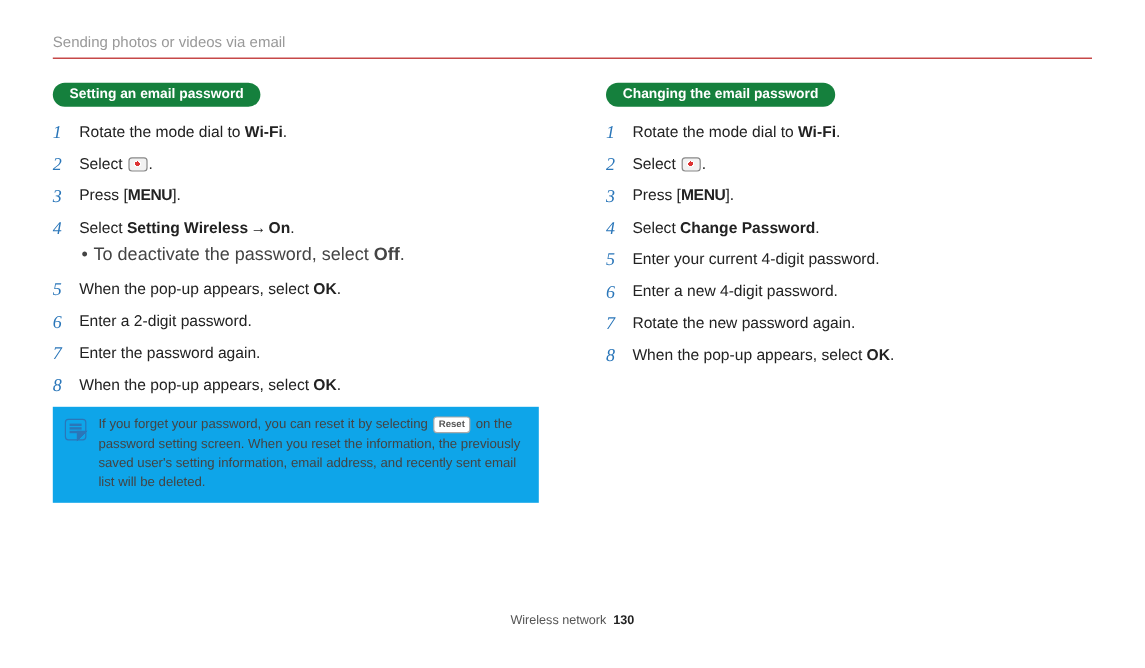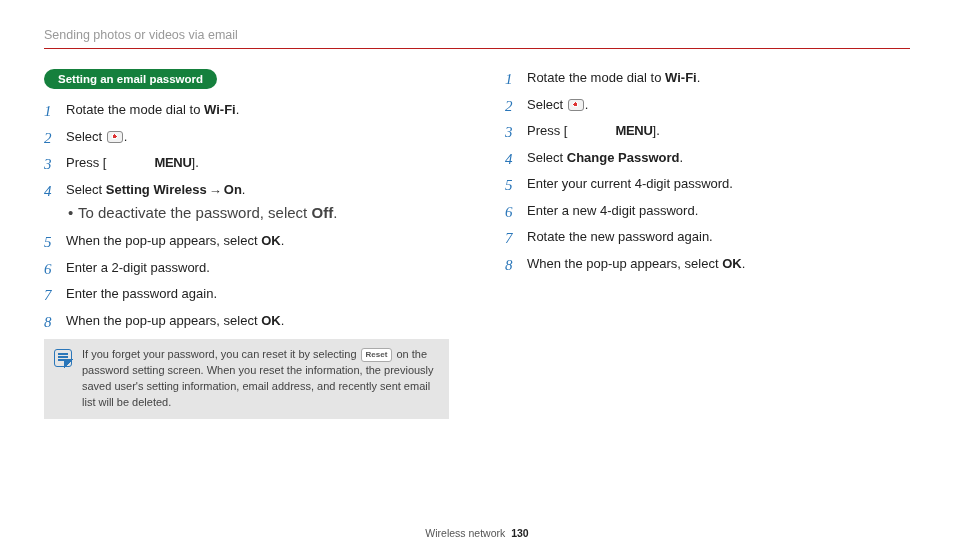--- a/index.html
+++ b/index.html
@@ -84,21 +84,20 @@
     top: 2px;
     width: 7px;
     height: 5px;
     background: radial-gradient(circle at 50% 50%, #d33 0 2px, #fff 2px 3px, transparent 3px);
     border-radius: 50%;
   }
   .menu-glyph {
     font-weight: bold;
     font-family: Arial, sans-serif;
     letter-spacing: -0.3px;
-    padding-left: 48px;
   }
   .arrow {
     padding: 0 2px;
   }
   strong { font-weight: bold; }
   ul.sub {
     list-style: none;
     margin-top: 4px;
   }
   ul.sub li {
@@ -110,21 +109,21 @@
     margin-bottom: 2px;
   }
   ul.sub li::before {
     content: "•";
     position: absolute;
     left: 2px;
     top: 0;
   }
   .note-box {
     display: flex;
-    background: #e5e5e5;
+    background: #0ea5e9;
     padding: 8px 10px;
     margin-top: 10px;
     gap: 10px;
     align-items: flex-start;
   }
   .note-icon {
     flex: 0 0 18px;
     width: 18px;
     height: 18px;
     border: 1.5px solid #2a76b9;
@@ -162,21 +161,21 @@
     padding: 0px 4px;
     font-size: 8px;
     vertical-align: 1px;
     background: #fff;
     color: #555;
     font-weight: bold;
     margin: 0 1px;
   }
   .footer {
     position: absolute;
-    bottom: 18px;
+    bottom: 34px;
     left: 0;
     width: 100%;
     text-align: center;
     font-size: 10.5px;
     color: #555;
   }
   .footer .pg { font-weight: bold; color: #222; }
 </style>
 </head>
 <body>
@@ -217,20 +216,21 @@
 
     <div class="note-box">
       <div class="note-icon"></div>
       <div class="note-text">
         <span>If you forget your password, you can reset it by selecting </span><span class="reset-badge">Reset</span><span> on the password setting screen. When you reset the information, the previously saved user's setting information, email address, and recently sent email list will be deleted.</span>
       </div>
     </div>
   </div>
 
   <div class="col">
+    <div class="pill">Changing the email password</div>
     <ol class="steps">
       <li>
         <span>Rotate the mode dial to </span><span class="wifi-glyph">Wi-Fi</span><span>.</span>
       </li>
       <li>
         <span>Select </span><span class="envelope-icon"></span><span>.</span>
       </li>
       <li>
         <span>Press [</span><span class="menu-glyph">MENU</span><span>].</span>
       </li>

